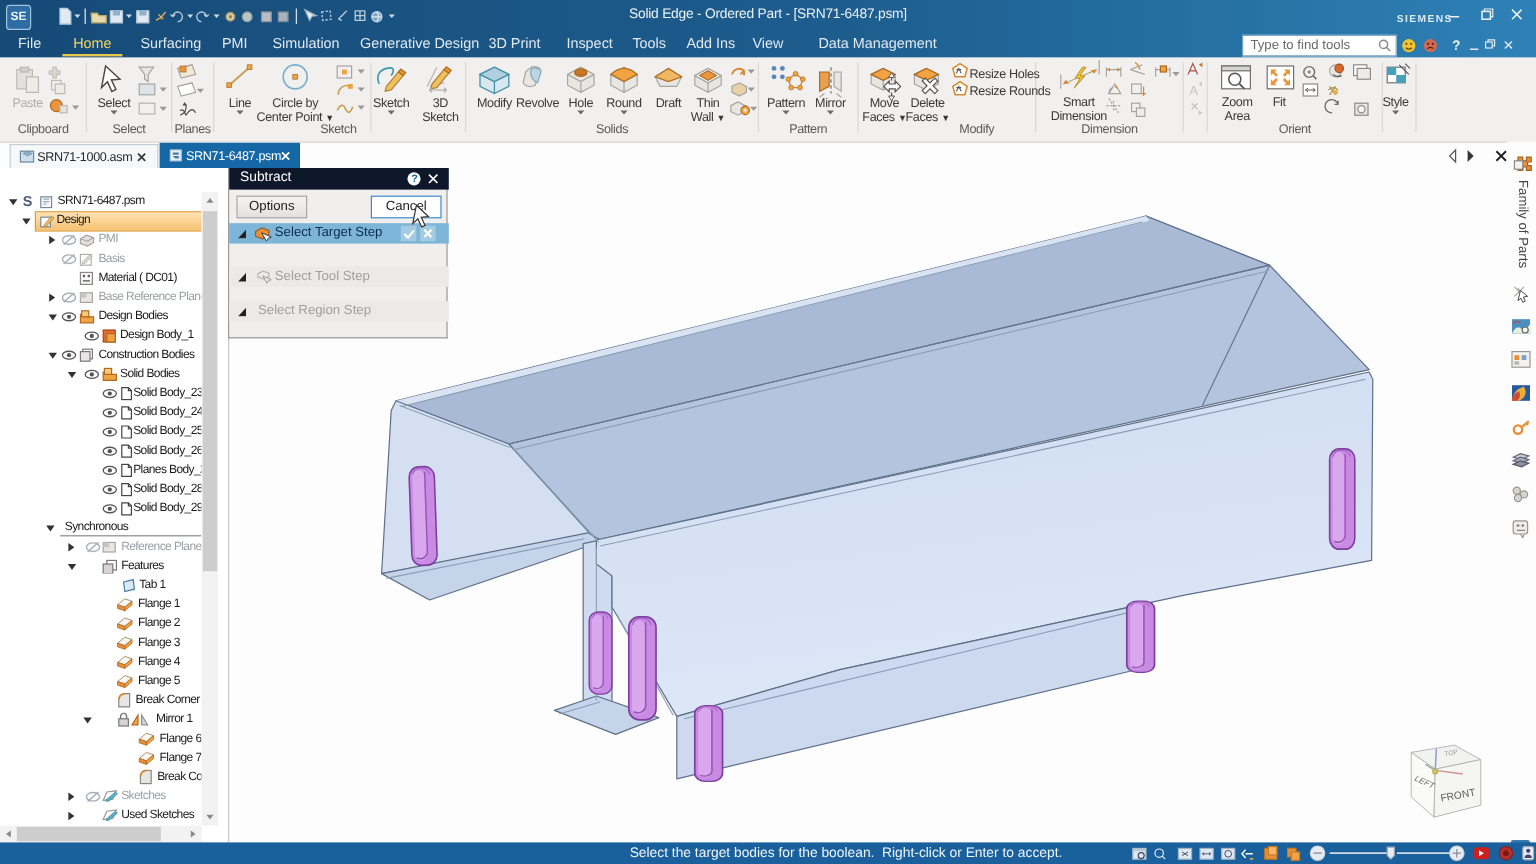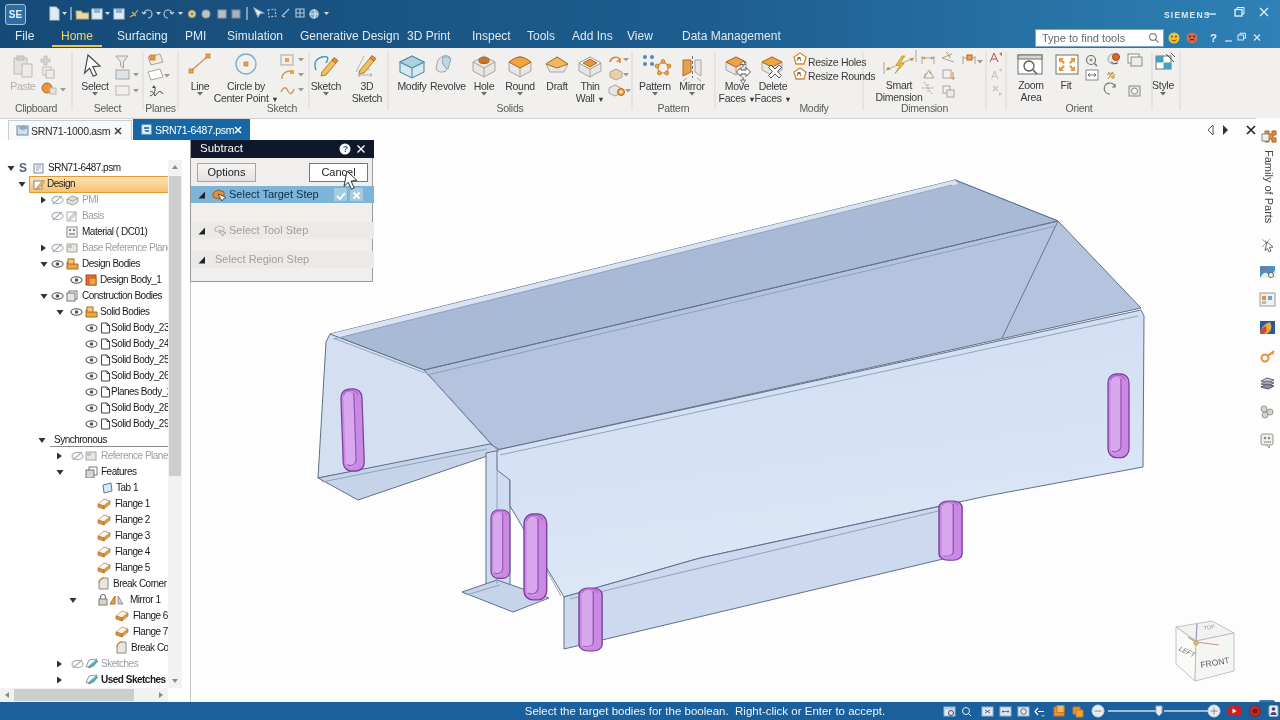--- a/index.html
+++ b/index.html
@@ -143,20 +143,21 @@
         <path d="M214 3 l4 9 l2 -3.5 l3.5 -0.5 z" fill="#e8eef4" stroke="#9fb2c2"></path>
         <path d="M228 5 l7 -1 l1 7 l-7 1 z" fill="none" stroke="#b9cbda" stroke-dasharray="2 1.4"></path>
         <path d="M242 11 l7 -7 m-7 7 l3 1" stroke="#b9cbda"></path>
         <path d="M256 4 h8 v8 h-8 z M256 8 h8 M260 4 v8" fill="none" stroke="#b9cbda"></path>
         <circle cx="274" cy="9" r="4.2" fill="#7ea8c4" stroke="#c5d8e6"></circle>
           <path d="M270 9 h8 M274 5 a7 7 0 0 1 0 8" stroke="#dbe8f1" fill="none"></path>
         <path d="M284 7 l2.5 3 l2.5 -3 z" fill="#cfdde9" stroke="none"></path>
       </g>
     </svg>
 
+    <div class="abs" style="left:0;top:6px;width:1280px;text-align:center;color:#e9f1f8;font-size:11.5px;letter-spacing:-0.2px;">Solid&nbsp;Edge - Ordered Part - [SRN71-6487.psm]</div>
 
     <div class="abs" style="left:1164px;top:10px;color:#dce8f2;font-size:8.5px;font-weight:bold;letter-spacing:1.2px;">SIEMENS</div>
 
     <svg class="abs" style="left:1203px;top:6px;" width="75" height="14" viewBox="0 0 75 14">
       <g stroke="#e9f1f8" fill="none" stroke-width="1.3">
         <line x1="4" y1="8" x2="13" y2="8"></line>
         <rect x="32" y="3.5" width="7" height="6.5"></rect>
           <path d="M34 3.5 v-2 h7 v6.5 h-2" stroke-width="1"></path>
         <path d="M57 2 l8 8 m0 -8 l-8 8"></path>
       </g>
@@ -860,21 +861,21 @@
       </div>
 
       <div class="trow" style="top:512px;">
         <svg class="ti" style="left:56px;top:4px;" width="6" height="8">
             <path d="M1 0.5 L6 4 L1 7.5 Z" fill="#333"></path>
           </svg>
         <svg class="ti" style="left:85px;top:2px;" width="14" height="12">
             <path d="M1 9 l3 -7 8 -1 -3 7 z" fill="#fff" stroke="#989898"></path>
             <path d="M4 8 l7 -6 2 1.5 -7 6 -2.5 0.5 z" fill="#58b0c0" stroke="#388898" stroke-width=".5"></path>
           </svg>
-        <span class="tx" style="left:101px;font-weight:bold;">Used Sketches</span>
+        <span class="tx" style="left:101px;">Used Sketches</span>
       </div>
     </div>
 
     <div class="abs" style="left:168px;top:20px;width:14px;height:528px;background:#f2f2f2;">
       <div class="abs" style="left:0;top:0;width:14px;height:14px;"><svg width="14" height="14">
             <path d="M4 9 l3 -4 3 4 z" fill="#8a8a8a"></path>
           </svg></div>
       <div class="abs" style="left:0;top:514px;width:14px;height:14px;"><svg width="14" height="14">
             <path d="M4 5 l3 4 3 -4 z" fill="#8a8a8a"></path>
           </svg></div>

